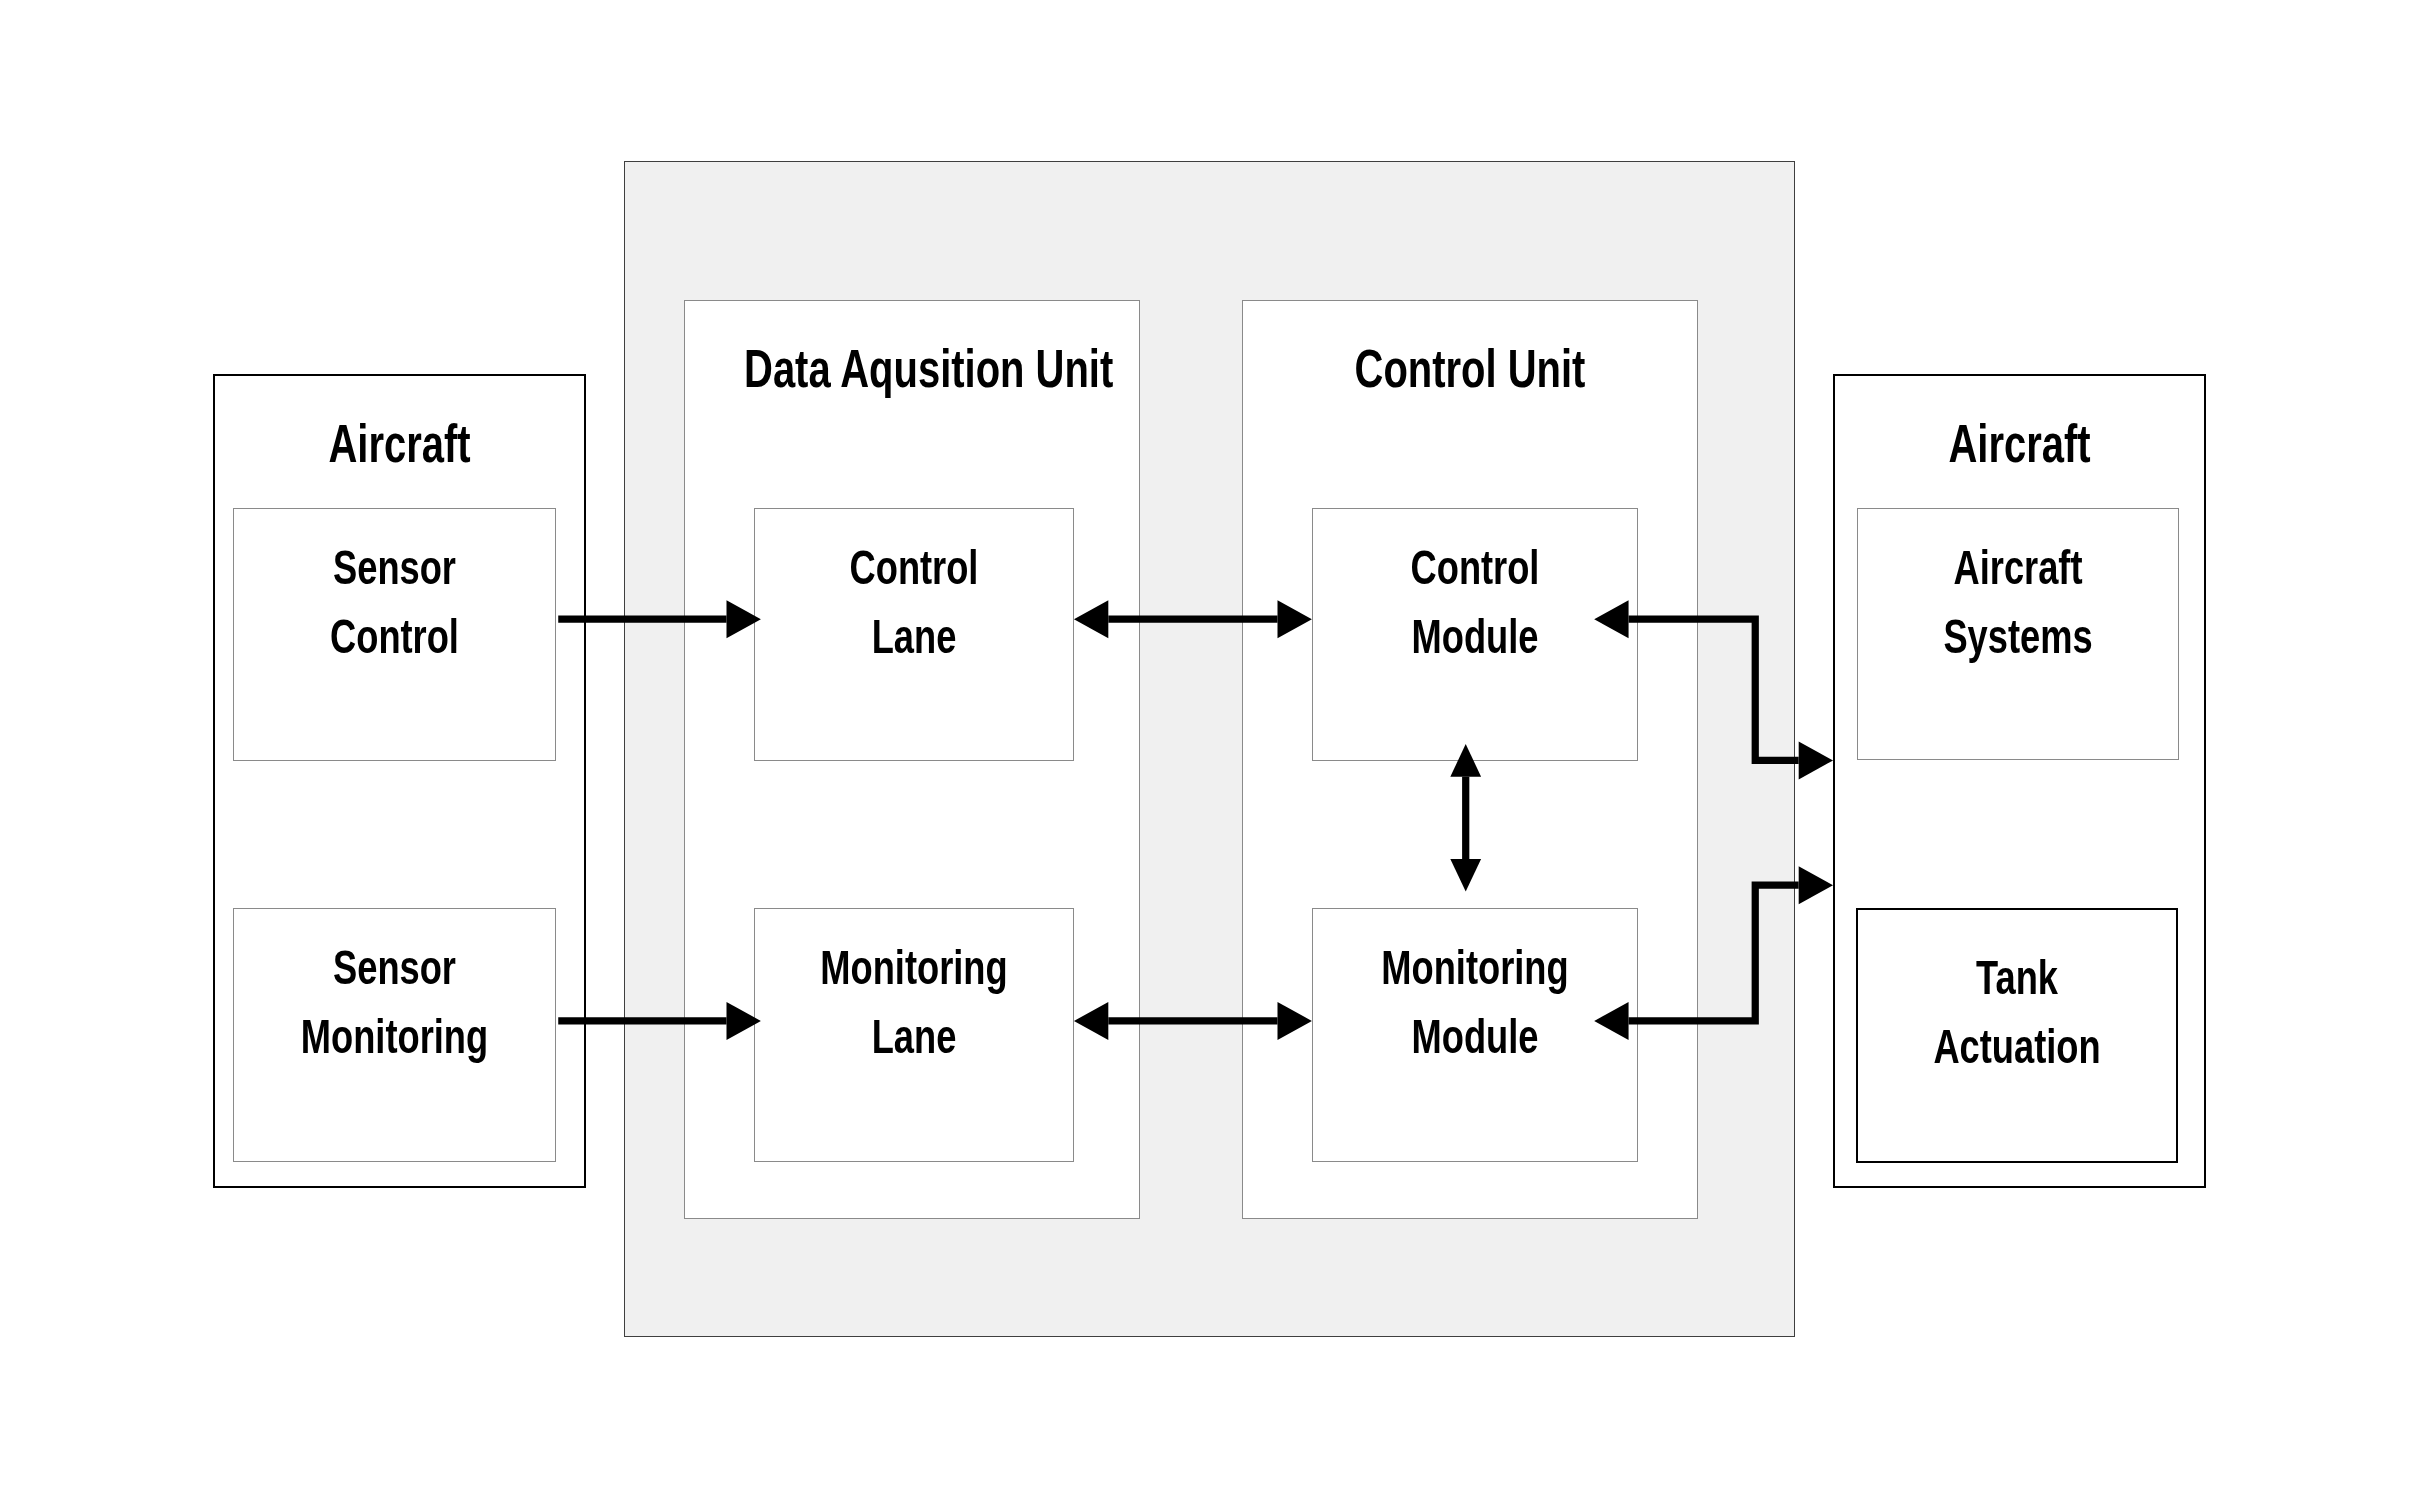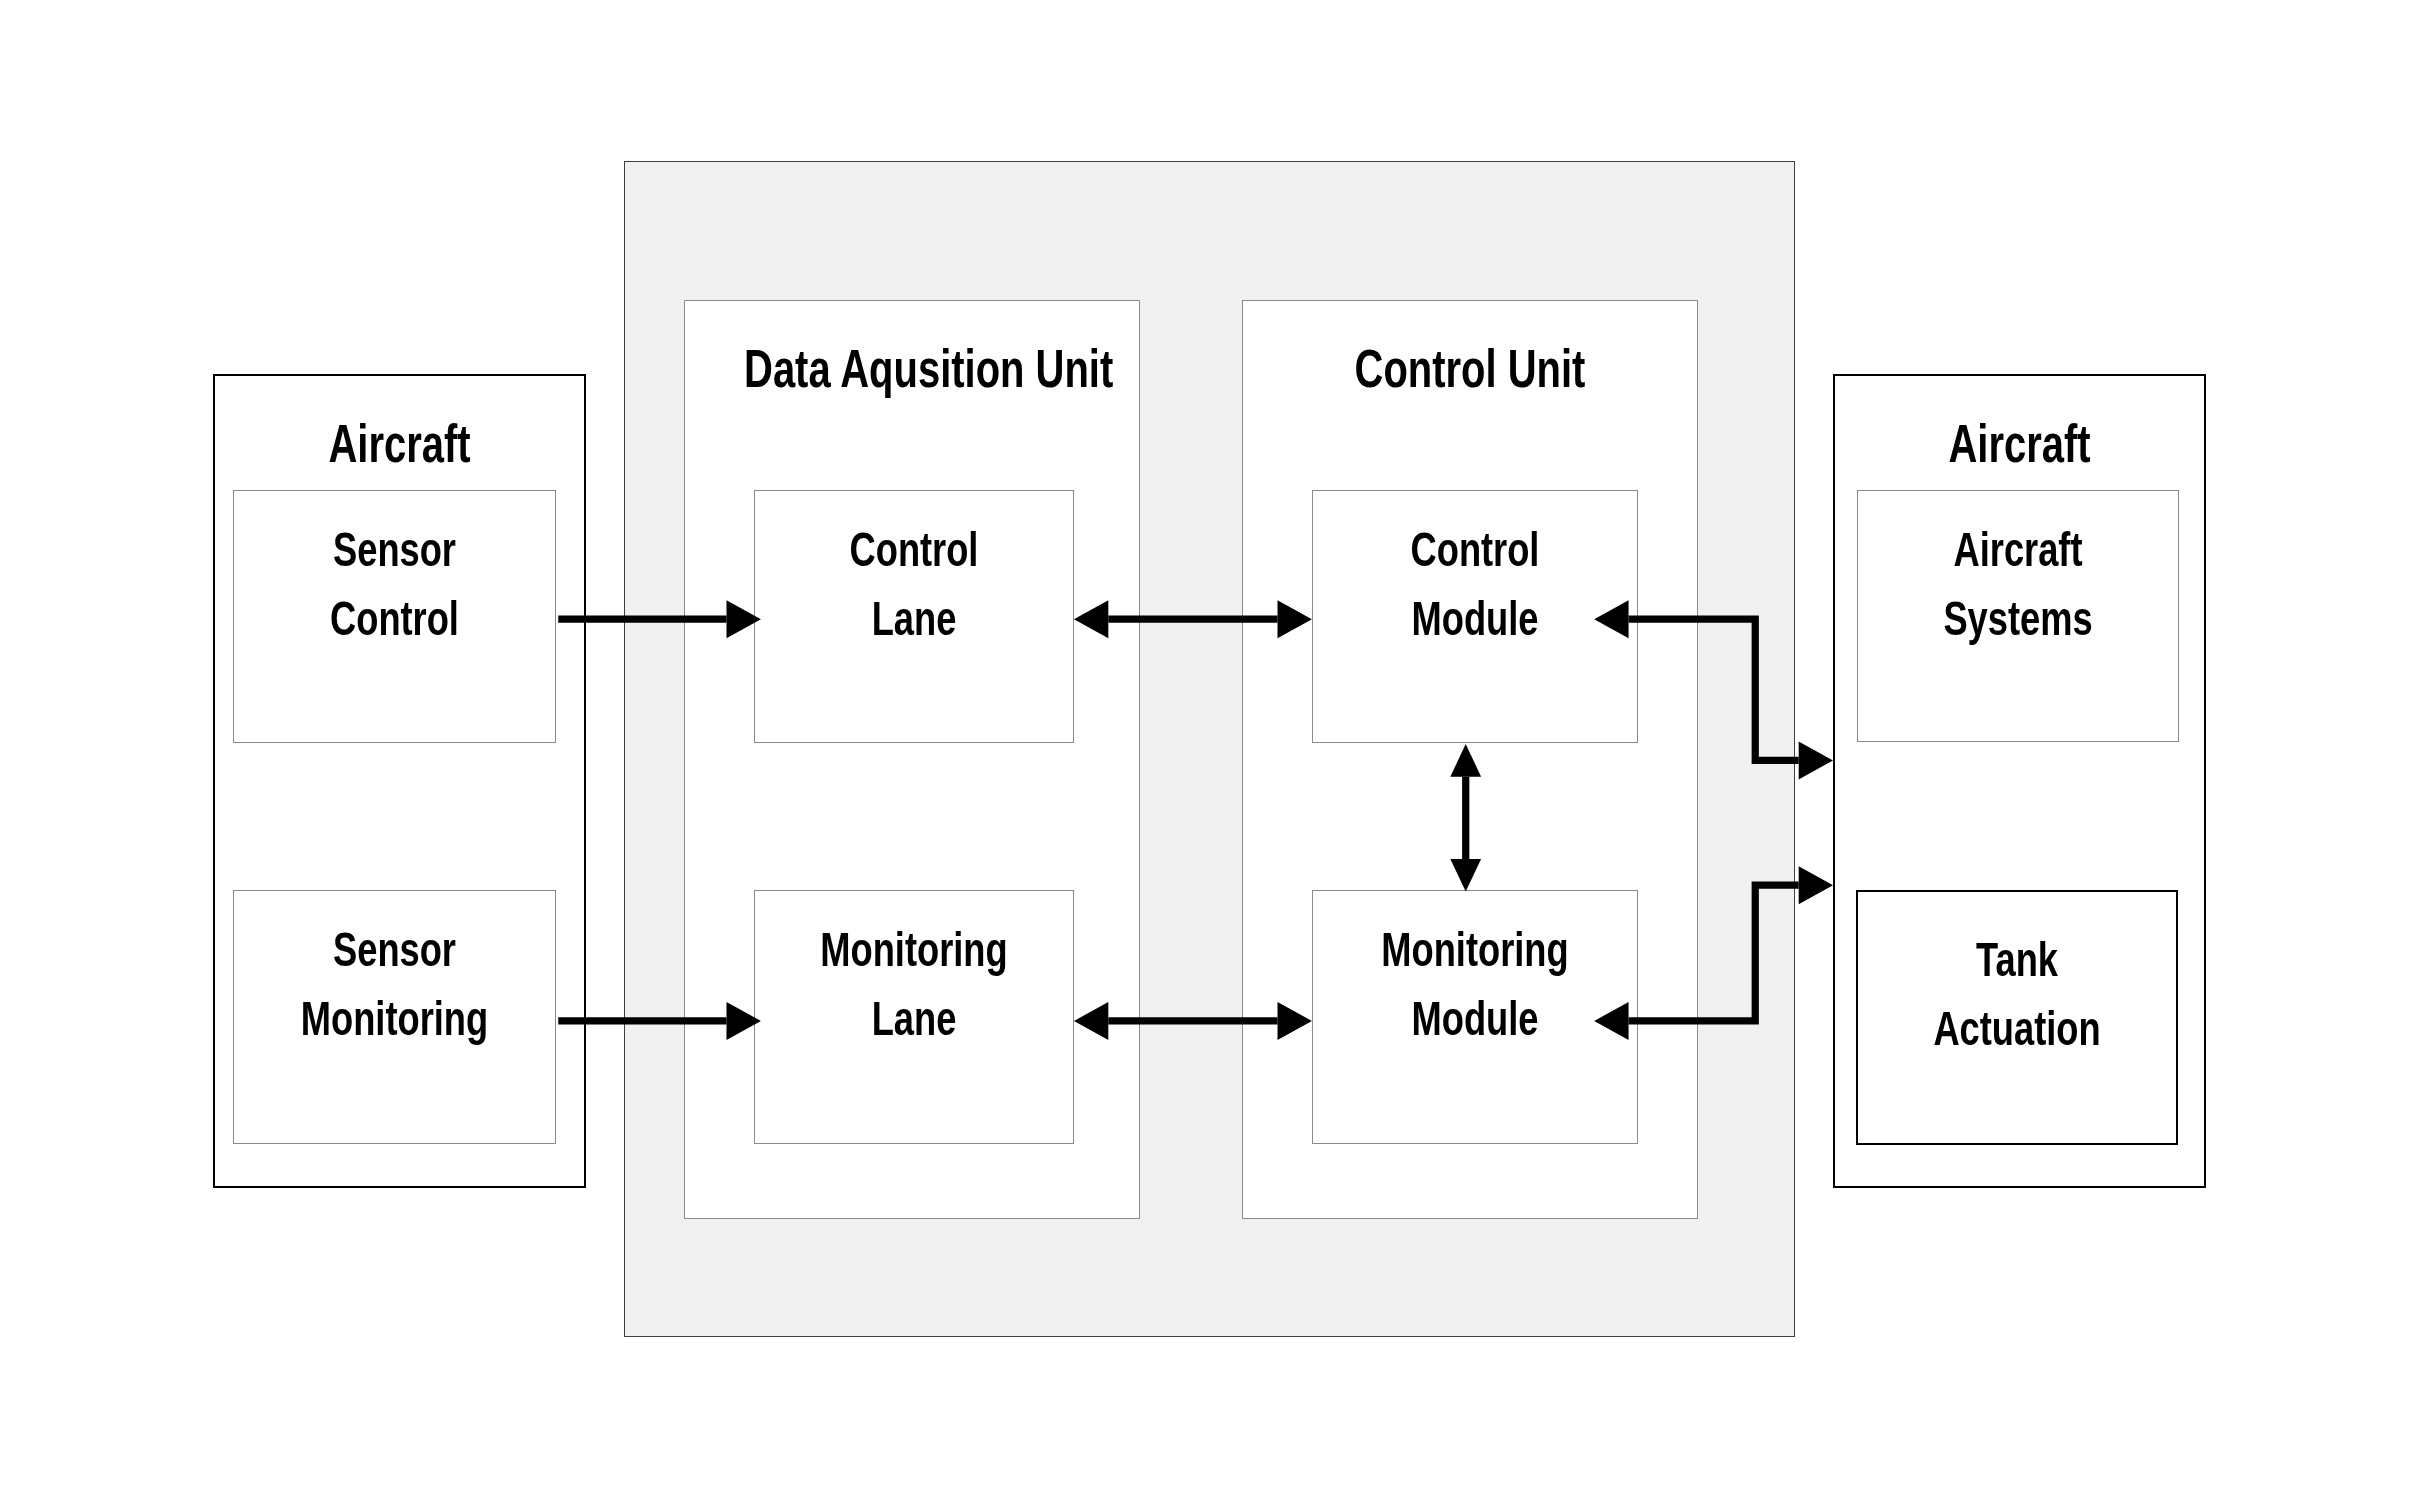--- a/index.html
+++ b/index.html
@@ -34,20 +34,21 @@
     background: #ffffff;
     border: 2.7px solid #000000;
   }
   .b-left-aircraft  { left: 213px;  top: 374px; width: 373px; height: 814px; }
   .b-right-aircraft { left: 1833px; top: 374px; width: 373px; height: 814px; }
 
   .inner-box {
     position: absolute;
     background: #ffffff;
     border: 1.8px solid #8a8a8a;
+    margin-top: 18px;
   }
   .b-sensor-control     { left: 233px;  top: 490px; width: 323px; height: 253px; }
   .b-sensor-monitoring  { left: 233px;  top: 890px; width: 323px; height: 254px; }
   .b-control-lane       { left: 754px;  top: 490px; width: 320px; height: 253px; }
   .b-monitoring-lane    { left: 754px;  top: 890px; width: 320px; height: 254px; }
   .b-control-module     { left: 1312px; top: 490px; width: 326px; height: 253px; }
   .b-monitoring-module  { left: 1312px; top: 890px; width: 326px; height: 254px; }
   .b-aircraft-systems   { left: 1857px; top: 490px; width: 322px; height: 252px; }
   .b-tank-actuation     { left: 1856px; top: 890px; width: 322px; height: 255px; border: 2.7px solid #000000; padding-left: 24px; }
 

